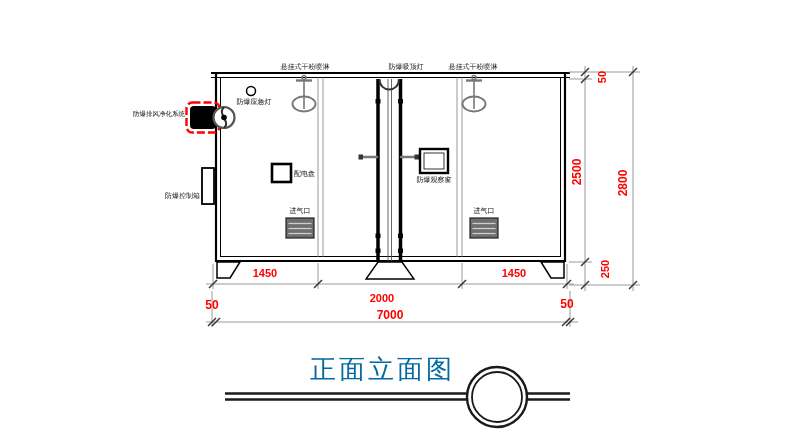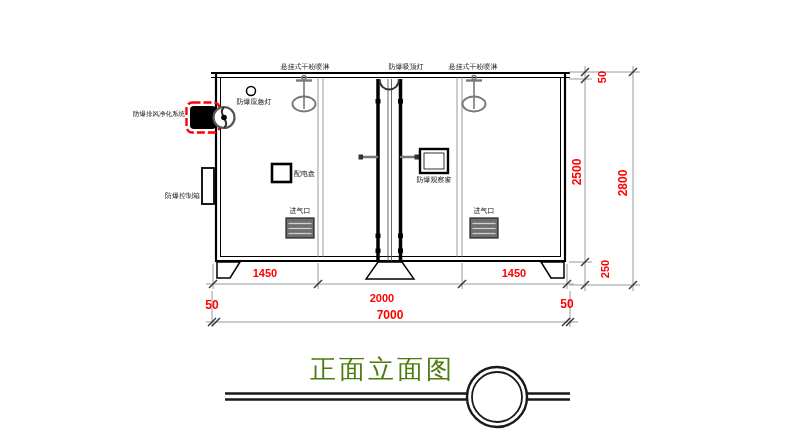--- a/index.html
+++ b/index.html
@@ -10,21 +10,21 @@
        text-align:center;}
   .lbl.right{text-align:right;}
   .lbl.left{text-align:left;}
   .dim{position:absolute;font-size:11px;font-weight:700;color:#ff0000;white-space:nowrap;
        line-height:1;text-align:center;width:60px;}
   .dim.big{font-size:12px;}
   .dim-v{position:absolute;font-size:11px;font-weight:700;color:#ff0000;white-space:nowrap;
        line-height:1;transform:translate(-50%,-50%) rotate(-90deg);}
   .dim-v.big{font-size:12px;}
   .title{position:absolute;left:310px;top:355px;font-family:"DejaVu Serif","Liberation Serif",serif;
-       font-size:26px;letter-spacing:3px;color:#4d7c0f;line-height:1.1;}
+       font-size:26px;letter-spacing:3px;color:#0369a1;line-height:1.1;}
 </style>
 </head>
 <body>
 
 <div class="canvas">
 
   <svg width="800" height="445" viewBox="0 0 800 445">
 
     <g stroke="#000" fill="none">
       <line x1="211" y1="73" x2="570" y2="73" stroke-width="2.2"></line>

